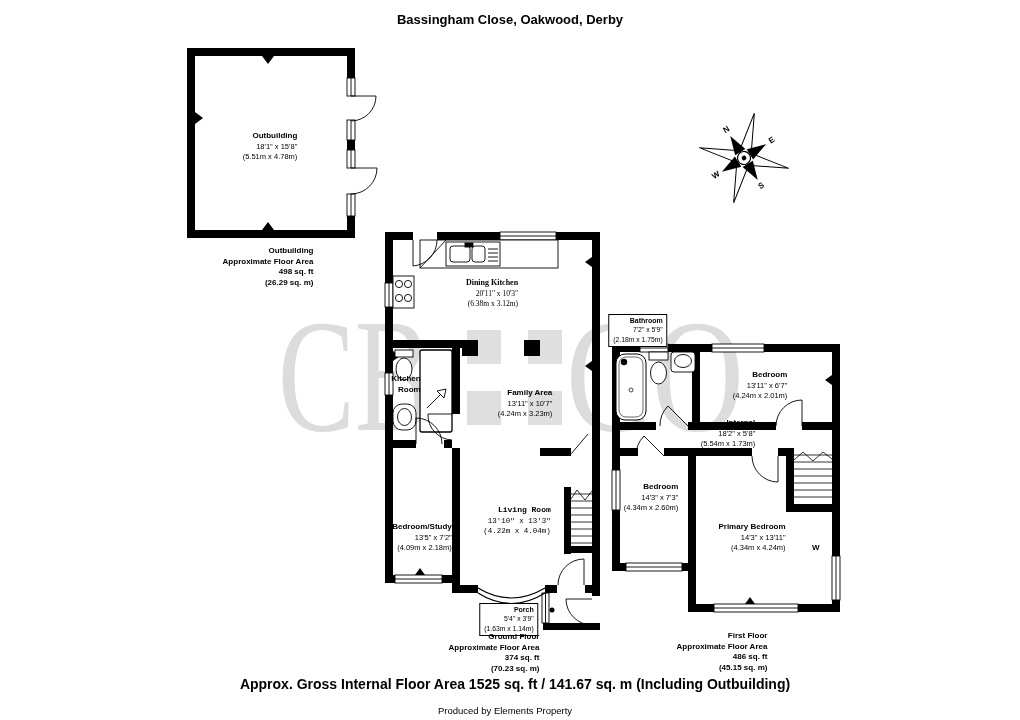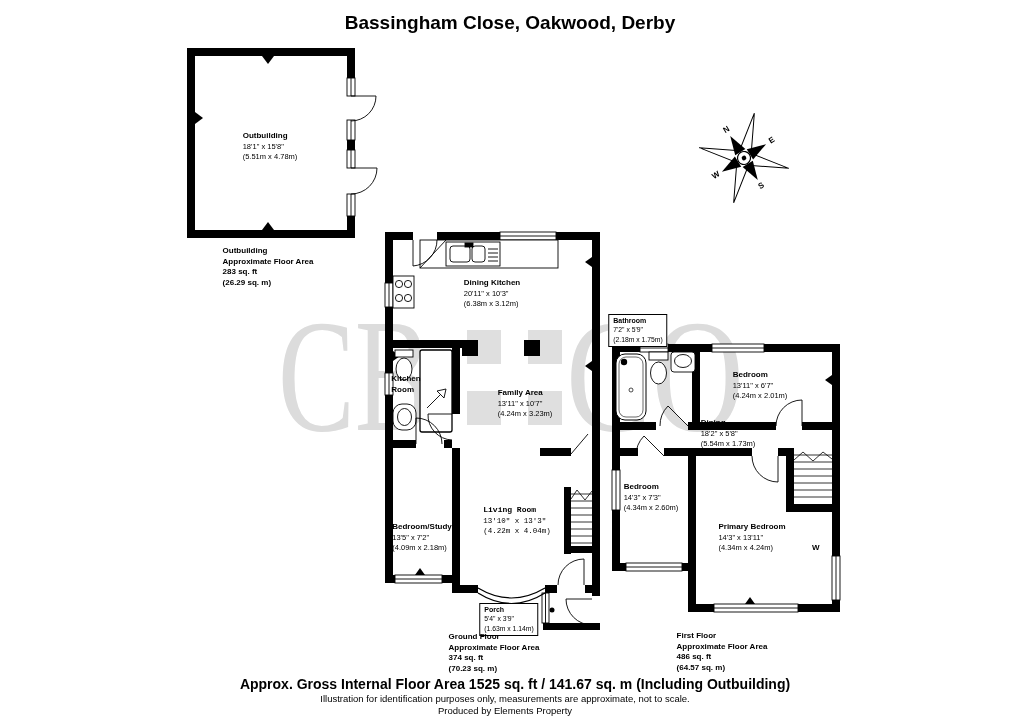--- a/index.html
+++ b/index.html
@@ -9,29 +9,29 @@
   .wm-letter{position:absolute;z-index:1;color:#dcdcdc;font-family:"Liberation Serif",serif;
              font-size:160px;line-height:1;font-weight:400;white-space:nowrap;}
   #wm-cb{left:278px;top:296px;transform:scaleX(0.72);transform-origin:left top;}
   #wm-co{left:566px;top:296px;transform:scaleX(0.80);transform-origin:left top;}
   .wm-plus{position:absolute;z-index:1;left:467px;top:330px;width:95px;height:95px;background:#dfdfdf;}
   .wm-plus::before{content:"";position:absolute;left:34px;top:0;width:27px;height:95px;background:#fff;}
   .wm-plus::after{content:"";position:absolute;top:34px;left:0;width:95px;height:27px;background:#fff;}
   
   svg.plan{position:absolute;left:0;top:0;z-index:2;}
   
-  .lbl{position:absolute;z-index:3;transform:translateX(-50%);text-align:left;white-space:nowrap;}
+  .lbl{position:absolute;z-index:3;transform:translateX(-50%);text-align:right;white-space:nowrap;}
   .rname{font-size:8px;font-weight:bold;line-height:1.35;}
   .rdim{font-size:7.5px;line-height:1.35;}
   .caption{font-size:8px;font-weight:bold;line-height:1.33;}
   .boxed{background:#fff;border:1px solid #000;padding:1px 4px 2px 4px;}
   .boxed .rname{font-size:7px;}
   .boxed .rdim{font-size:6.8px;}
   .title{position:absolute;z-index:3;left:510px;top:12px;transform:translateX(-50%);
-         font-size:19px;font-weight:bold;white-space:nowrap;}
+         font-size:13px;font-weight:bold;white-space:nowrap;}
   .footer1{font-size:14px;font-weight:bold;}
   .footer2{font-size:9.5px;}
   .footer3{font-size:9.5px;}
   .wlabel{position:absolute;z-index:3;font-size:8px;font-weight:bold;}
 </style>
 </head>
 <body>
 
 <div class="page">
 
@@ -289,25 +289,25 @@
 
   <div class="lbl" style="left:270px;top:131px;">
     <div class="rname">Outbuilding</div>
     <div class="rdim">18'1" x 15'8"</div>
     <div class="rdim">(5.51m x 4.78m)</div>
   </div>
 
   <div class="lbl caption" style="left:268px;top:246px;">
     <div>Outbuilding</div>
     <div>Approximate Floor Area</div>
-    <div>283 sq. ft</div>
+    <div>498 sq. ft</div>
     <div>(26.29 sq. m)</div>
   </div>
 
-  <div class="lbl" style="left:492px;top:278px;">
+  <div class="lbl" style="left:492px;top:278px;font-family:Liberation Serif, serif;">
     <div class="rname">Dining Kitchen</div>
     <div class="rdim">20'11" x 10'3"</div>
     <div class="rdim">(6.38m x 3.12m)</div>
   </div>
 
   <div class="lbl" style="left:406px;top:374px;">
     <div class="rname">Kitchen</div>
     <div class="rname">Room</div>
   </div>
 
@@ -348,21 +348,21 @@
     <div class="rdim">(2.18m x 1.75m)</div>
   </div>
 
   <div class="lbl" style="left:760px;top:370px;">
     <div class="rname">Bedroom</div>
     <div class="rdim">13'11" x 6'7"</div>
     <div class="rdim">(4.24m x 2.01m)</div>
   </div>
 
   <div class="lbl" style="left:728px;top:418px;">
-    <div class="rname">Dining</div>
+    <div class="rname">Internal</div>
     <div class="rdim">18'2" x 5'8"</div>
     <div class="rdim">(5.54m x 1.73m)</div>
   </div>
 
   <div class="lbl" style="left:651px;top:482px;">
     <div class="rname">Bedroom</div>
     <div class="rdim">14'3" x 7'3"</div>
     <div class="rdim">(4.34m x 2.60m)</div>
   </div>
 
@@ -371,20 +371,19 @@
     <div class="rdim">14'3" x 13'11"</div>
     <div class="rdim">(4.34m x 4.24m)</div>
   </div>
 
   <div class="wlabel" style="left:812px;top:543px;">W</div>
 
   <div class="lbl caption" style="left:722px;top:631px;">
     <div>First Floor</div>
     <div>Approximate Floor Area</div>
     <div>486 sq. ft</div>
-    <div>(64.57 sq. m)</div>
+    <div>(45.15 sq. m)</div>
   </div>
 
   <div class="lbl footer1" style="left:505px;top:676px;margin-left:10px;">Approx. Gross Internal Floor Area 1525 sq. ft / 141.67 sq. m (Including Outbuilding)</div>
-  <div class="lbl footer2" style="left:505px;top:693px;">Illustration for identification purposes only, measurements are approximate, not to scale.</div>
   <div class="lbl footer3" style="left:505px;top:705px;">Produced by Elements Property</div>
 
 </div>
 
 </body></html>

